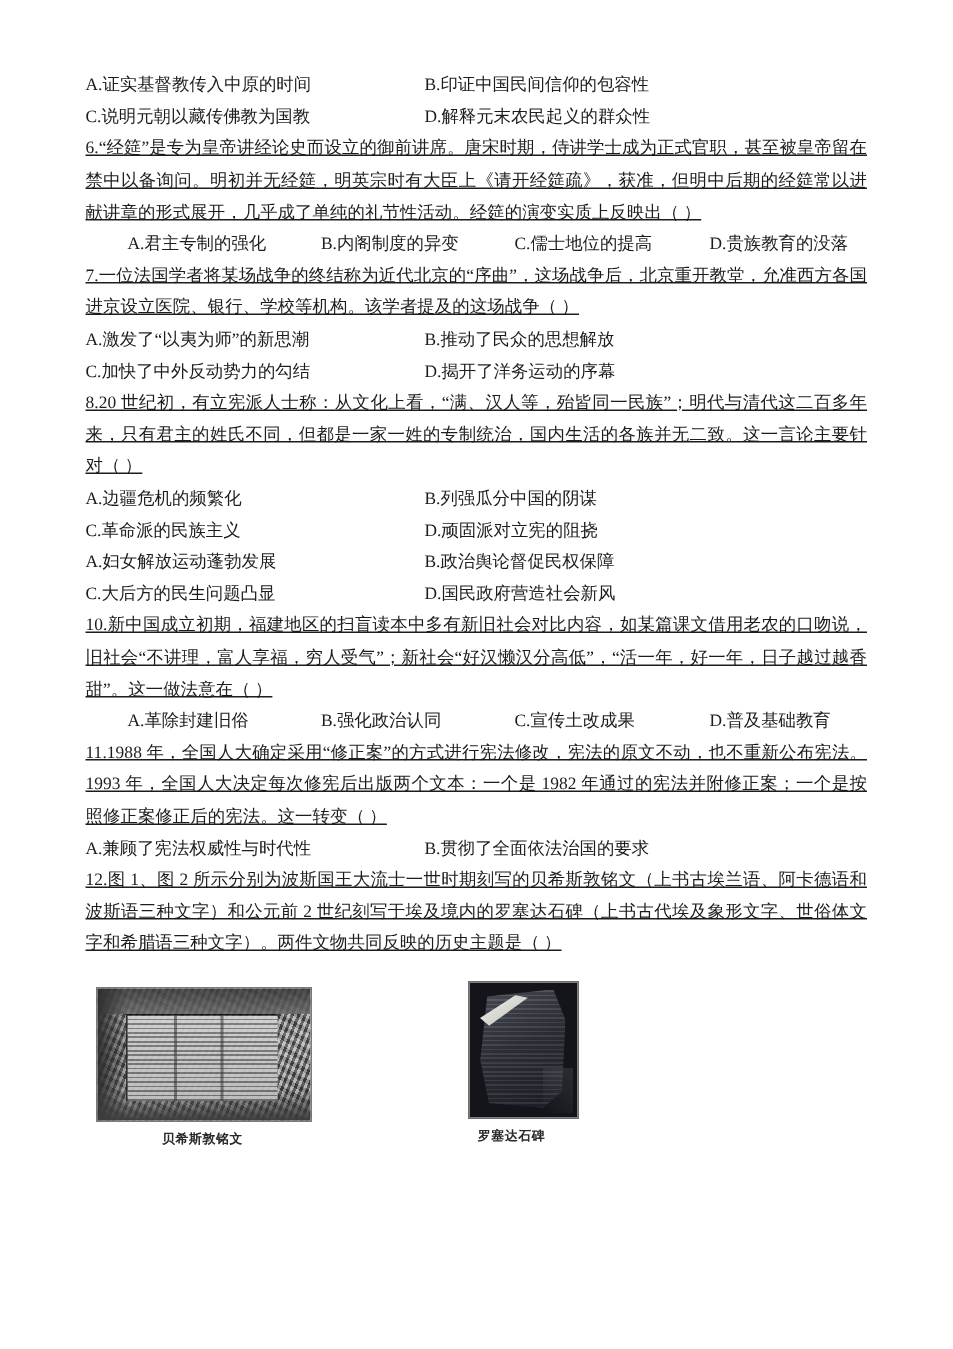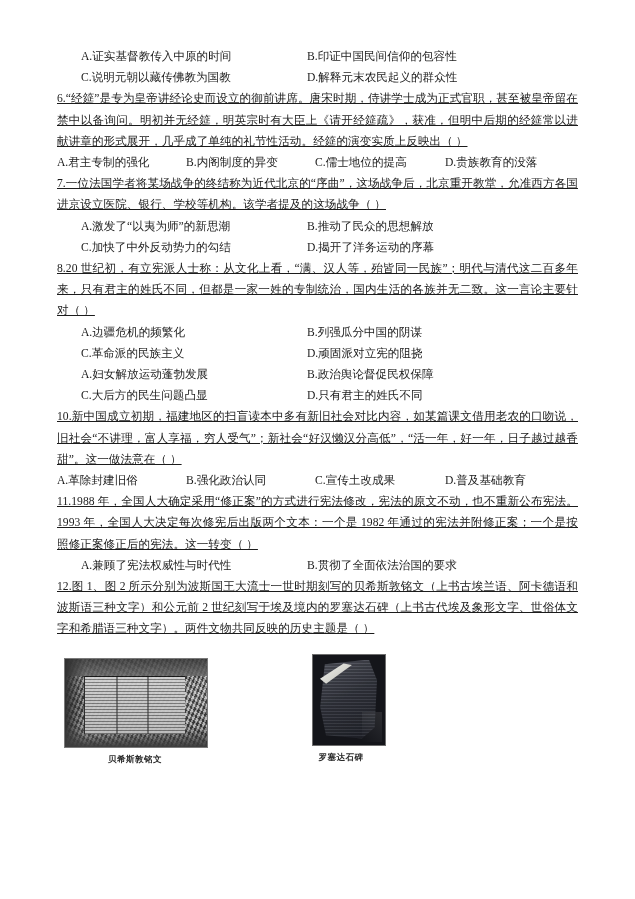--- a/index.html
+++ b/index.html
@@ -41,21 +41,20 @@
   
   .opts-2col {
     display: block;
   }
   .opt-row {
     position: relative;
     font-size: 11.6px;
     line-height: 21.2px;
     height: 21.2px;
     white-space: nowrap;
-    margin-left: 24px;
   }
   .opt-a, .opt-c {
     position: absolute;
     left: 0;
     top: 0;
   }
   .opt-b, .opt-d {
     position: absolute;
     left: 226px;
     top: 0;
@@ -64,20 +63,21 @@
   .opts-1row {
     font-size: 11.6px;
     line-height: 21.2px;
     height: 21.2px;
     white-space: nowrap;
     position: relative;
   }
   .opts-1row .o {
     position: absolute;
     top: 0;
+    margin-left: 28px;
   }
   .opts-1row .o1 { left: 0px; }
   .opts-1row .o2 { left: 129px; }
   .opts-1row .o3 { left: 258px; }
   .opts-1row .o4 { left: 388px; }
 
   
   .figures {
     position: relative;
     height: 132px;
@@ -241,21 +241,21 @@
     </div>
 
     <div class="q-block">
       <div class="opts-2col">
         <div class="opt-row">
           <span class="opt-a">A.妇女解放运动蓬勃发展</span>
           <span class="opt-b">B.政治舆论督促民权保障</span>
         </div>
         <div class="opt-row">
           <span class="opt-c">C.大后方的民生问题凸显</span>
-          <span class="opt-d">D.只有君主的姓氏不同</span>
+          <span class="opt-d">D.国民政府营造社会新风</span>
         </div>
       </div>
     </div>
 
     <div class="q-block">
       <div class="stem">10.新中国成立初期，福建地区的扫盲读本中多有新旧社会对比内容，如某篇课文借用老农的口吻说，旧社会“不讲理，富人享福，穷人受气”；新社会“好汉懒汉分高低”，“活一年，好一年，日子越过越香甜”。这一做法意在（      ）</div>
       <div class="opts-1row">
         <span class="o o1">A.革除封建旧俗</span>
         <span class="o o2">B.强化政治认同</span>
         <span class="o o3">C.宣传土改成果</span>

